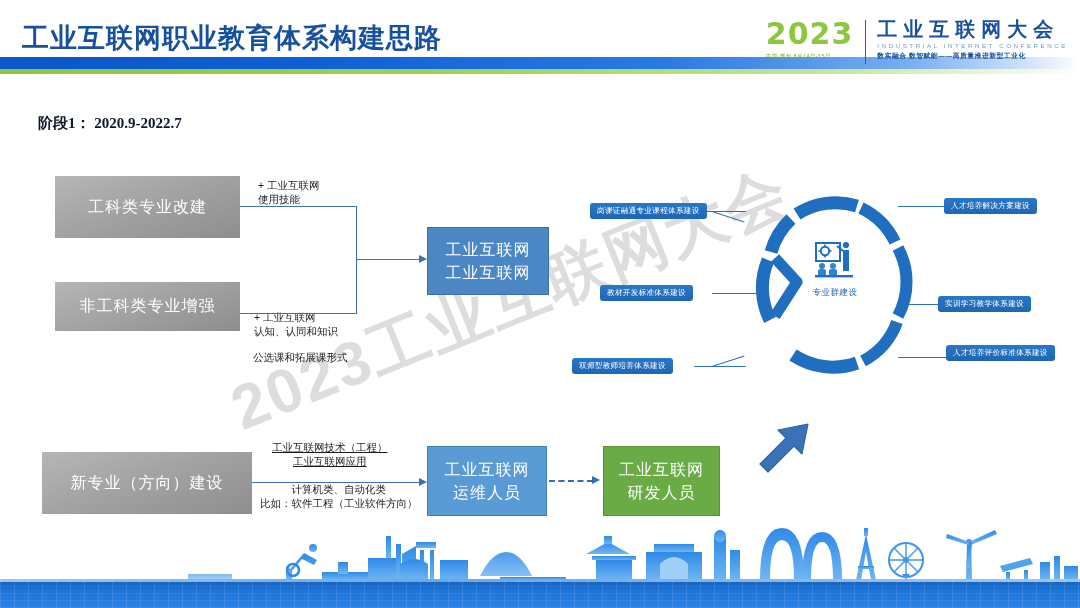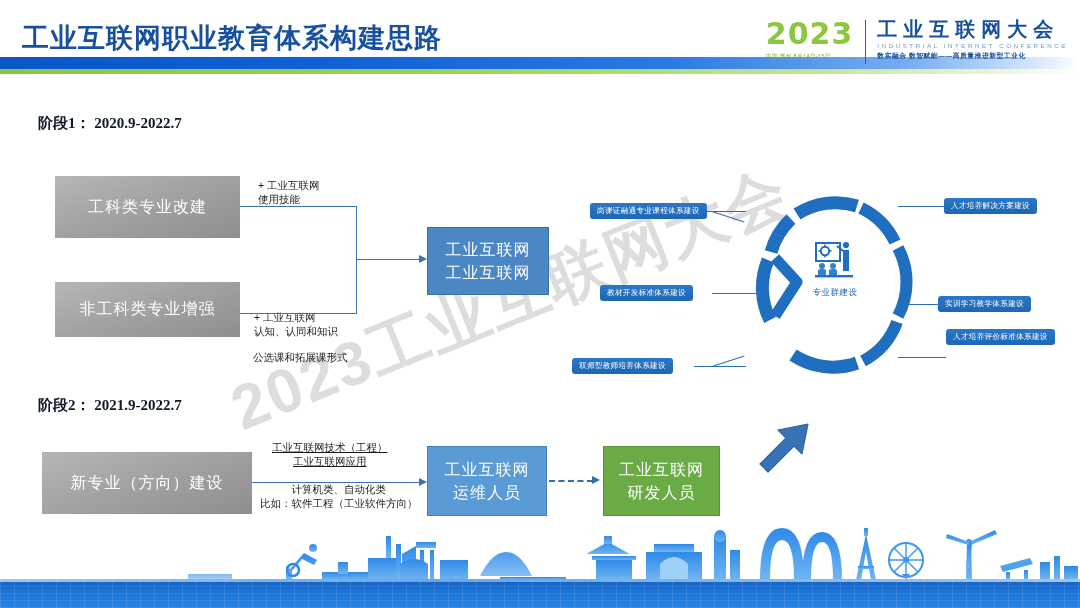--- a/index.html
+++ b/index.html
@@ -59,21 +59,21 @@
   #stage2-label{left:38px;top:396px;}
 
   
   .gbox{
     position:absolute;
     background:linear-gradient(160deg,#b6b6b6 0%,#a3a3a3 45%,#8e8e8e 100%);
     color:#ffffff;display:flex;align-items:center;justify-content:center;
     font-size:16px;letter-spacing:1px;white-space:nowrap;
   }
   #gbox-gk{left:55px;top:176px;width:185px;height:62px;}
-  #gbox-fgk{left:55px;top:282px;width:185px;height:55px;}
+  #gbox-fgk{left:55px;top:282px;width:185px;height:49px;}
   #gbox-new{left:42px;top:452px;width:210px;height:62px;font-size:16px;}
 
   
   .cbox{
     position:absolute;display:flex;flex-direction:column;align-items:center;justify-content:center;
     color:#fff;font-size:16px;line-height:23px;letter-spacing:1px;white-space:nowrap;
   }
   #cbox-use{
     left:427px;top:227px;width:120px;height:66px;
     background:#4b87c4;border:1px solid #3c6fa3;
@@ -135,21 +135,21 @@
     position:absolute;height:16px;display:flex;align-items:center;justify-content:center;
     background:linear-gradient(180deg,#2878c8 0%,#1f66b4 100%);
     color:#fff;font-size:7.6px;letter-spacing:.3px;white-space:nowrap;
     border-radius:3px;padding:0 7px;
   }
   #pill-l1{left:559px;top:203px;margin-left:31px;}
   #pill-l2{left:600px;top:285px;}
   #pill-l3{left:572px;top:358px;}
   #pill-r1{left:944px;top:198px;}
   #pill-r2{left:938px;top:296px;}
-  #pill-r3{left:946px;top:329px;font-family:Liberation Serif, serif;}
+  #pill-r3{left:946px;top:345px;font-family:Liberation Serif, serif;}
 
   .leader{position:absolute;border-top:1.1px solid #2b6fb8;}
 
   
   #watermark{
     position:absolute;left:190px;top:150px;width:640px;height:300px;
     display:flex;align-items:center;justify-content:center;
     font-size:62px;font-weight:bold;color:#000;opacity:.13;
     transform:rotate(-22deg);white-space:nowrap;pointer-events:none;
     letter-spacing:2px;
@@ -210,21 +210,20 @@
   <div class="ln" id="l2"></div>
   <div class="ln" id="l3"></div>
   <div class="ln" id="l4"></div>
   <div class="arrowhead" id="ah1"></div>
 
   <div class="cbox" id="cbox-use">
     <span>工业互联网</span>
     <span>工业互联网</span>
   </div>
 
-  <div class="stage-label" id="stage2-label">阶段2： 2021.9-2022.7</div>
 
   <div class="gbox" id="gbox-new">新专业（方向）建设</div>
 
   <div class="note" id="note-d" style="white-space:pre;text-align:center;text-decoration:underline;">工业互联网技术（工程）
 工业互联网应用</div>
   <div class="note" id="note-e" style="white-space:pre;text-align:center;">计算机类、自动化类
 比如：软件工程（工业软件方向）</div>
 
   <div class="ln" id="l5"></div>
   <div class="arrowhead" id="ah2"></div>

